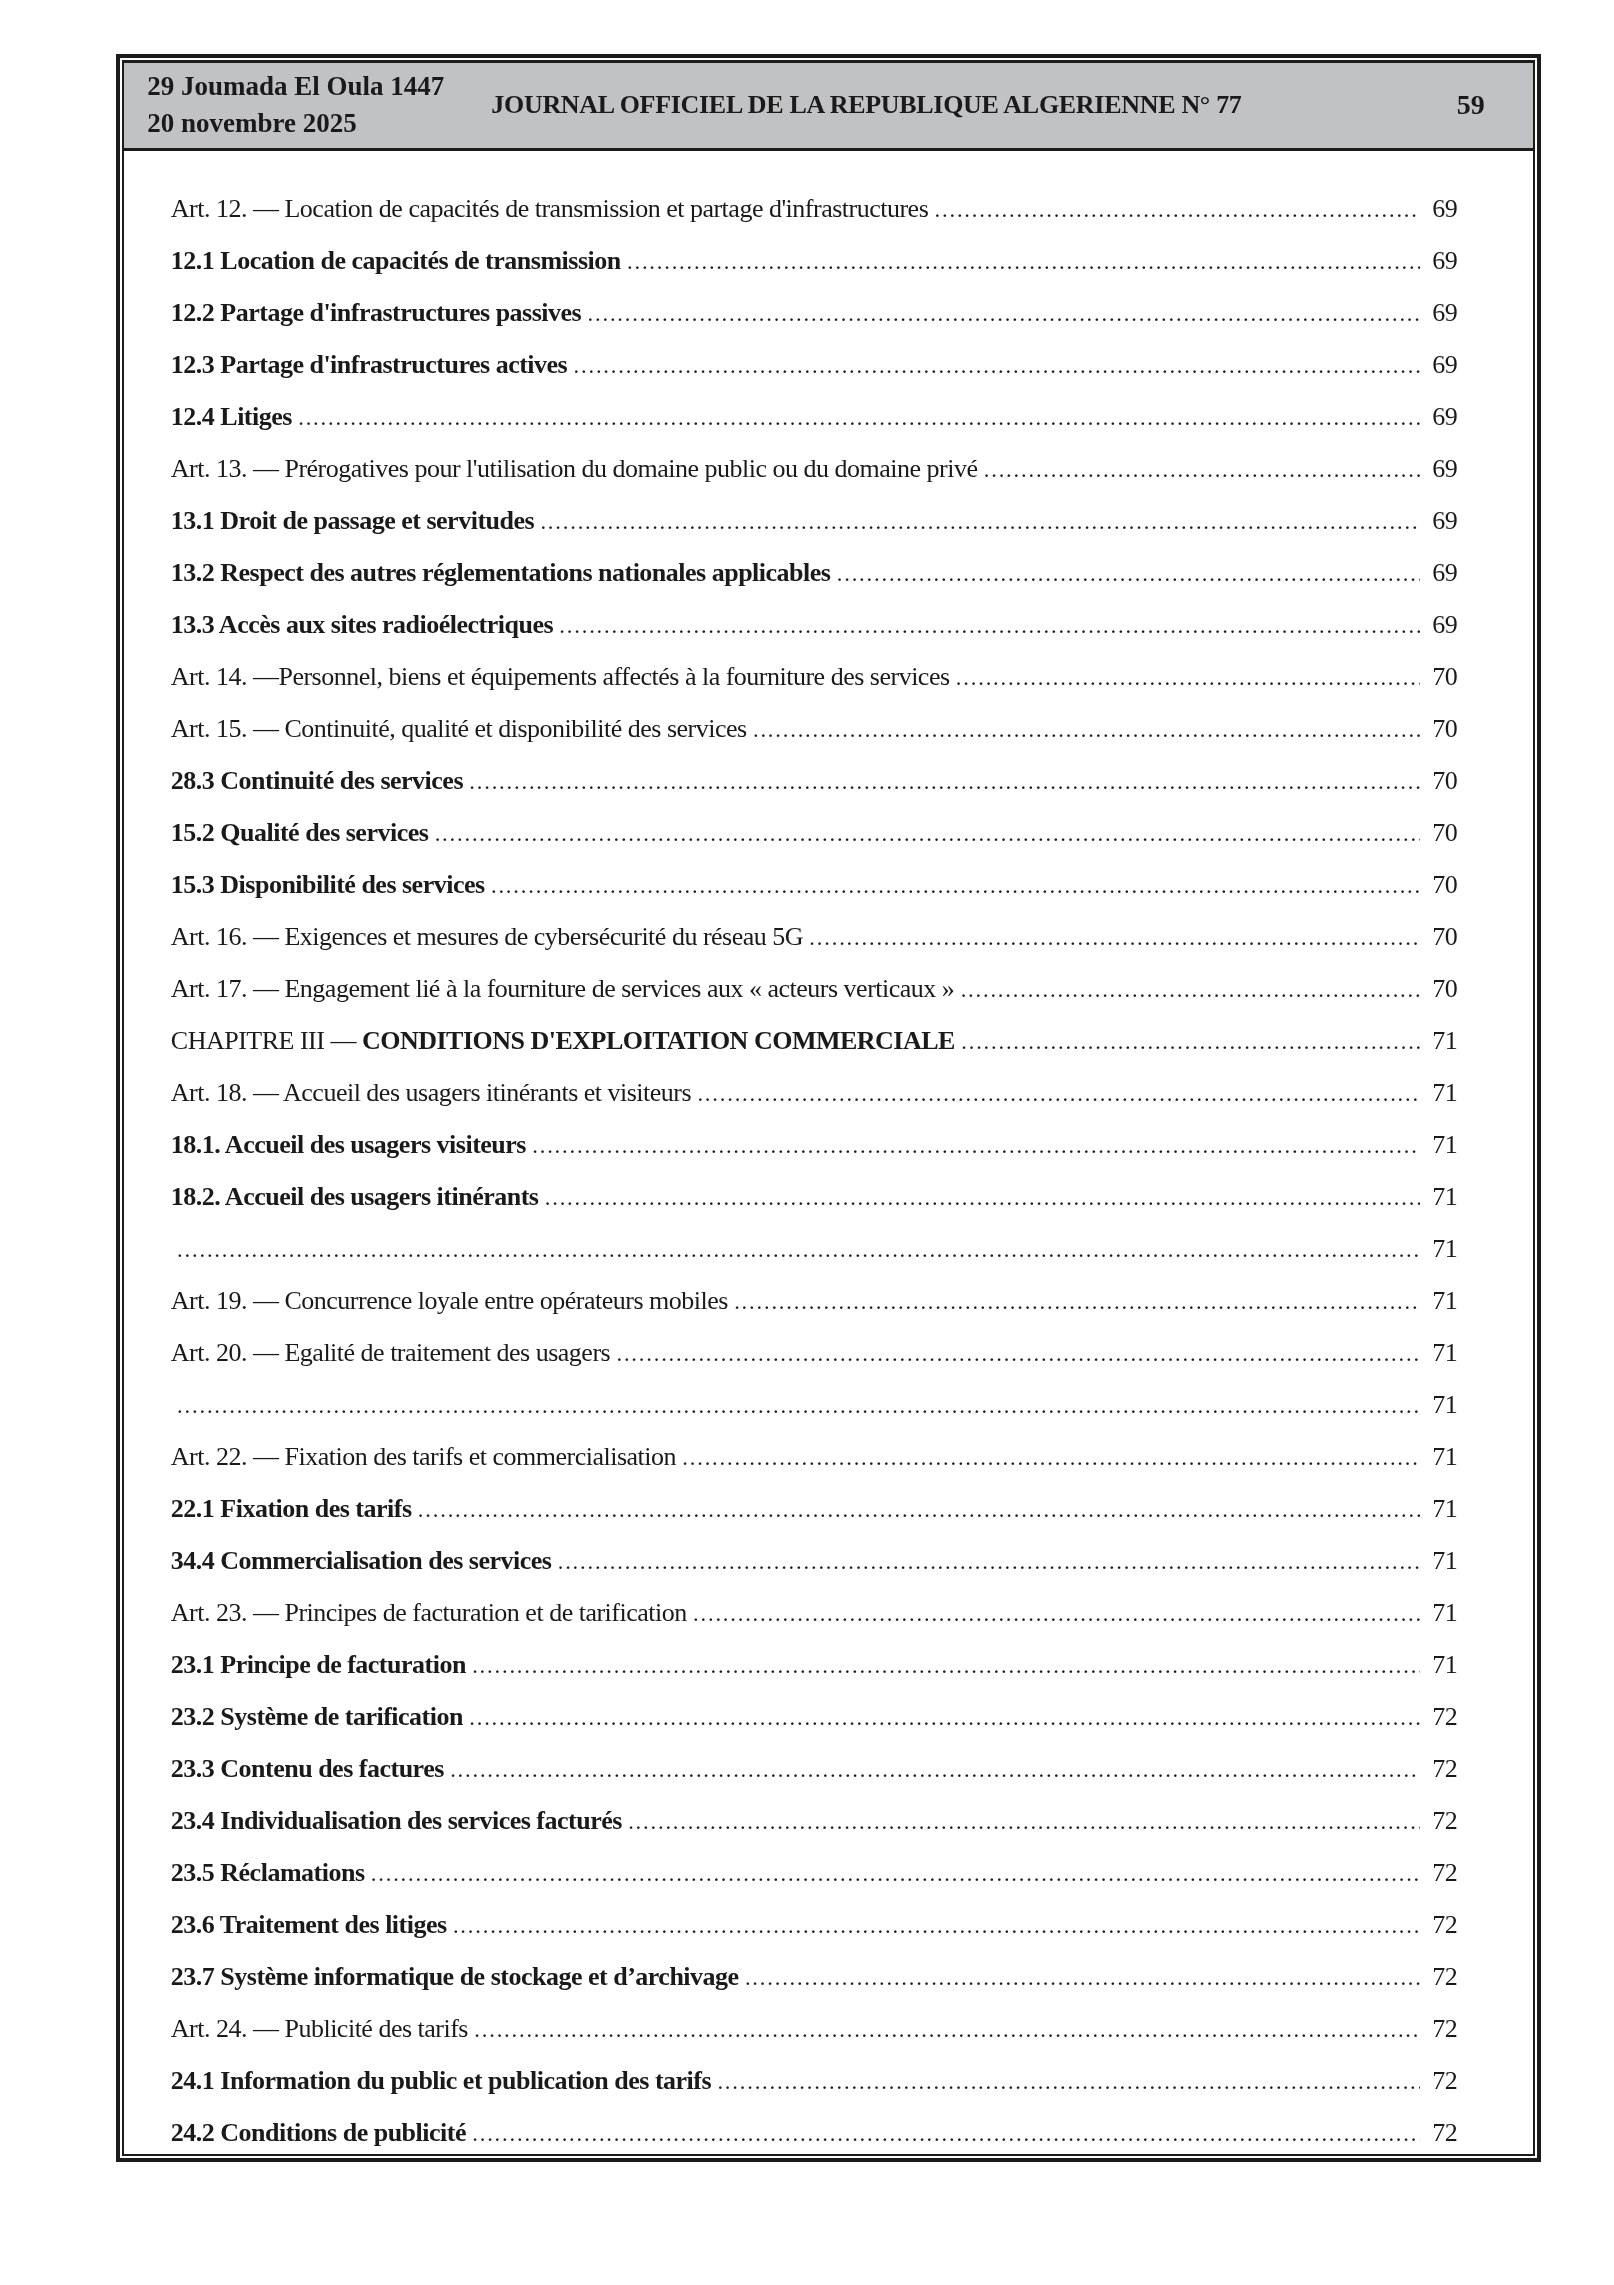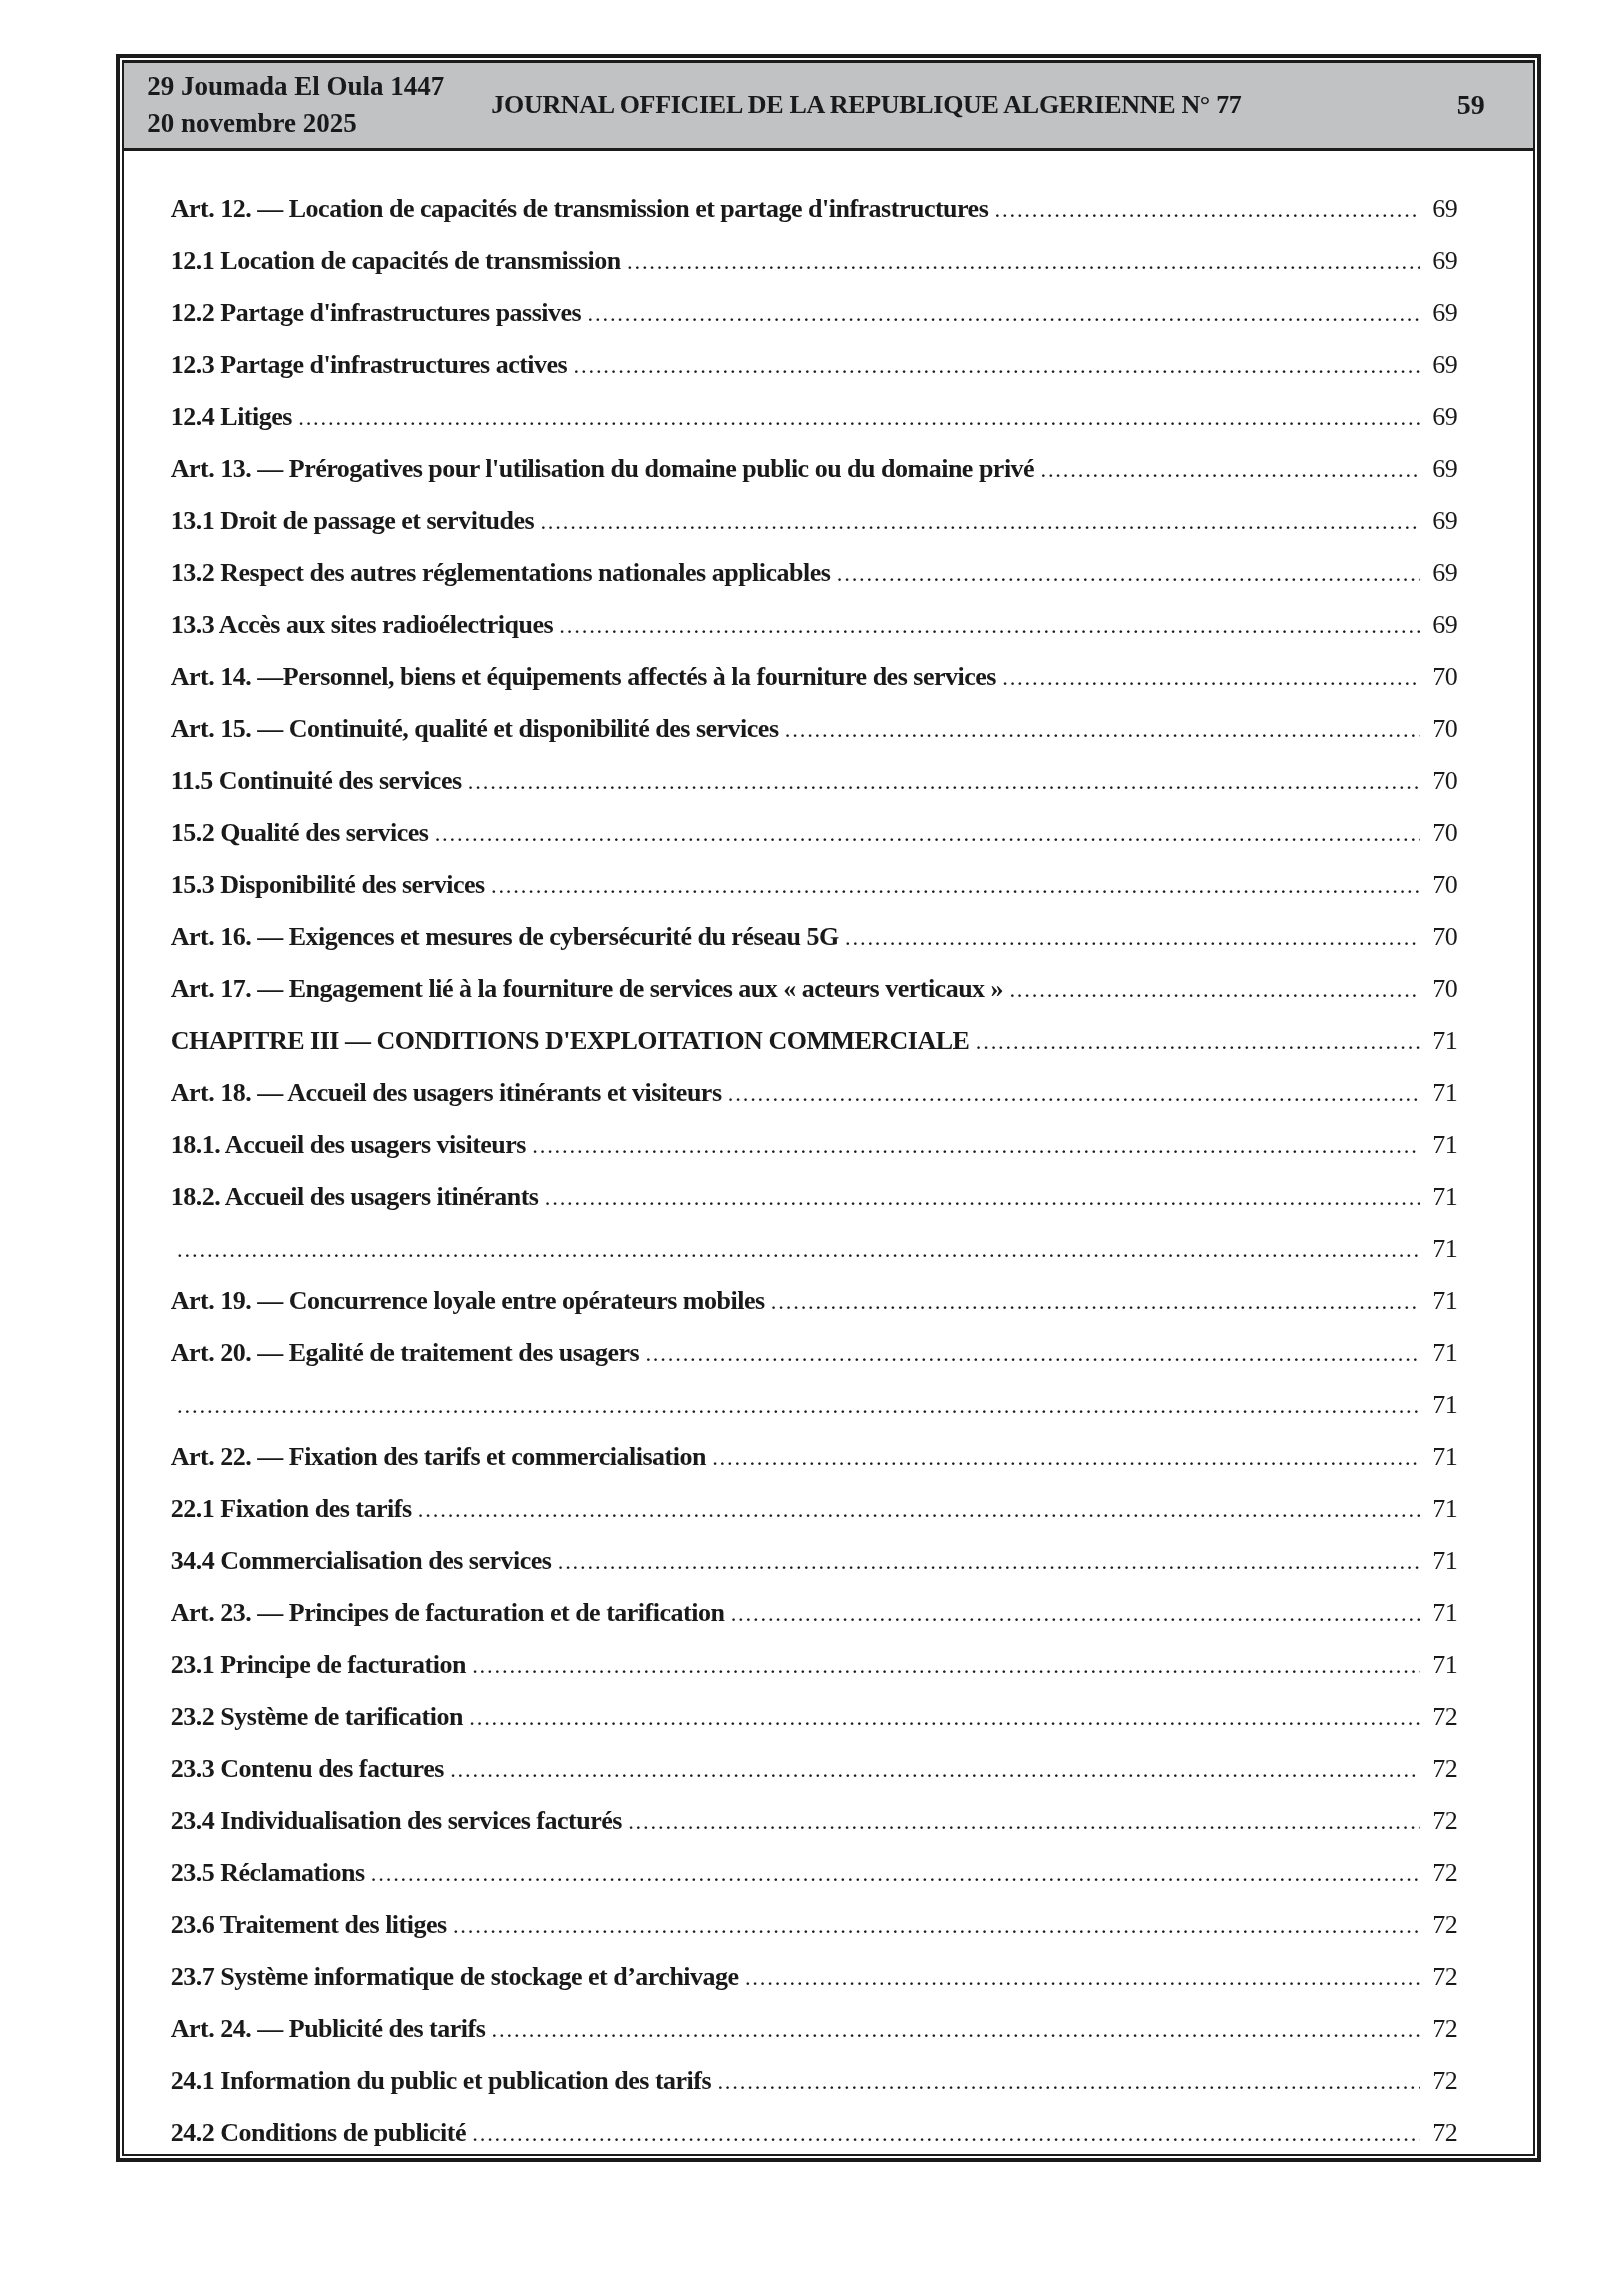--- a/index.html
+++ b/index.html
@@ -71,21 +71,21 @@
     font-size: 26px;
     letter-spacing: -0.5px;
     line-height: 31px;
     margin-bottom: 20px;
   }
   .toc-row.chapter {
     margin-top: 18px;
   }
   .toc-prefix {
     white-space: pre;
-    font-weight: 700;
+    font-weight: 400;
   }
   .toc-bold {
     white-space: pre;
     font-weight: 700;
   }
   .toc-dots {
     flex: 1 1 auto;
     overflow: hidden;
     white-space: nowrap;
     min-width: 22px;
@@ -192,21 +192,21 @@
 
   <div class="toc-row">
     <span class="toc-prefix">Art. 15. — Continuité, qualité et disponibilité des services</span>
     <span class="toc-bold"></span>
     <span class="toc-dots"></span>
     <span class="toc-page">70</span>
   </div>
 
   <div class="toc-row">
     <span class="toc-prefix"></span>
-    <span class="toc-bold">11.5 Continuité des services</span>
+    <span class="toc-bold">28.3 Continuité des services</span>
     <span class="toc-dots"></span>
     <span class="toc-page">70</span>
   </div>
 
   <div class="toc-row">
     <span class="toc-prefix"></span>
     <span class="toc-bold">15.2 Qualité des services</span>
     <span class="toc-dots"></span>
     <span class="toc-page">70</span>
   </div>

